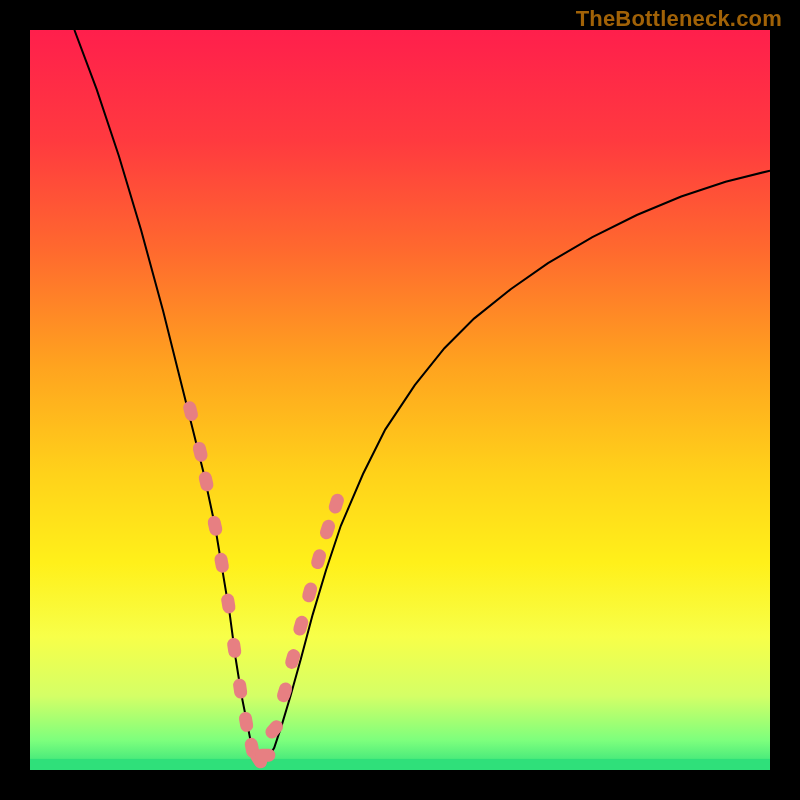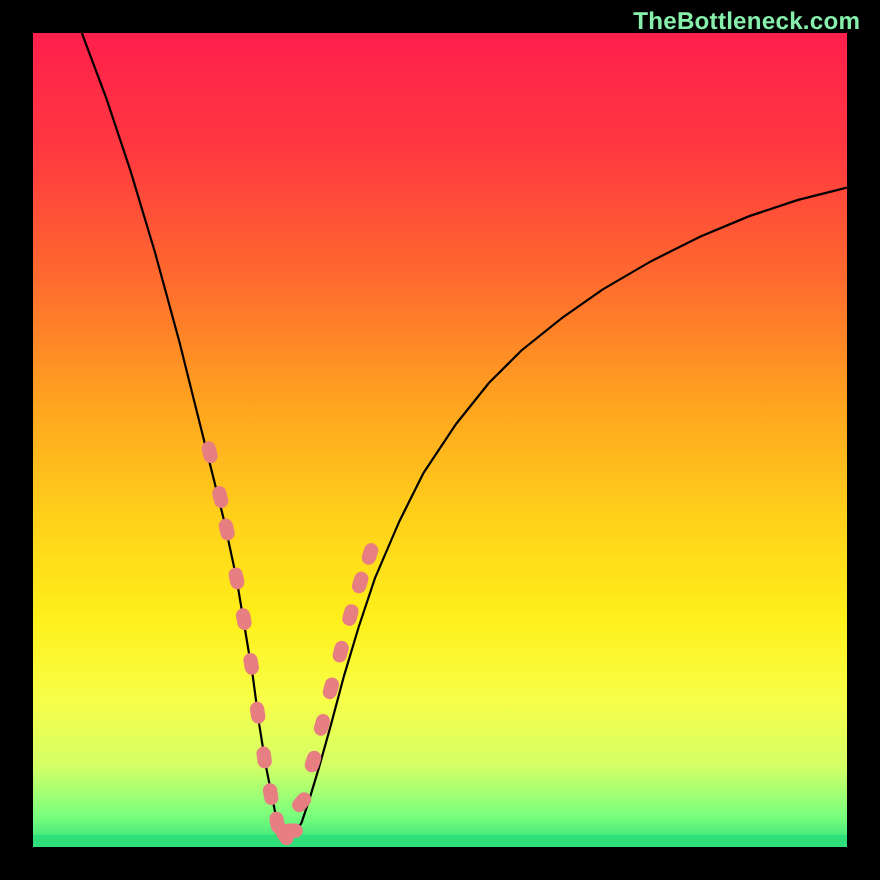--- a/index.html
+++ b/index.html
@@ -14,21 +14,21 @@
   .frame {
     position: relative;
     width: 800px;
     height: 800px;
     background: #000;
   }
   .watermark {
     position: absolute;
     top: 6px;
     right: 18px;
-    color: #86efac;
+    color: #a16207;
     font-size: 22px;
     font-weight: 700;
     letter-spacing: 0.2px;
     user-select: none;
   }
   .plot {
     position: absolute;
     left: 30px;
     top: 30px;
     width: 740px;

